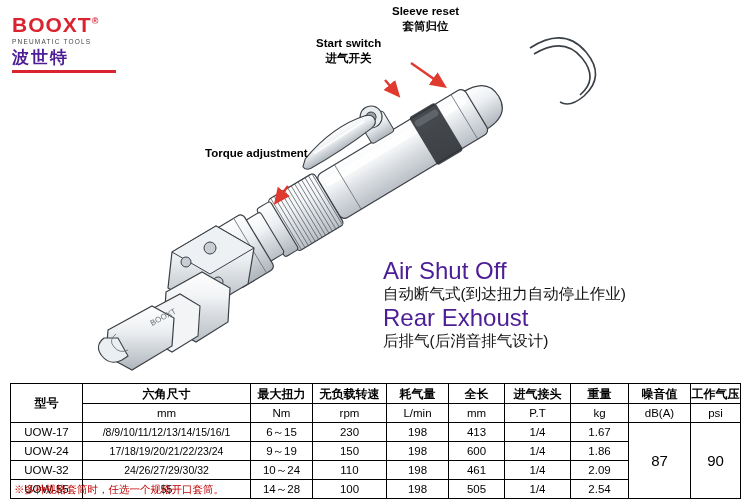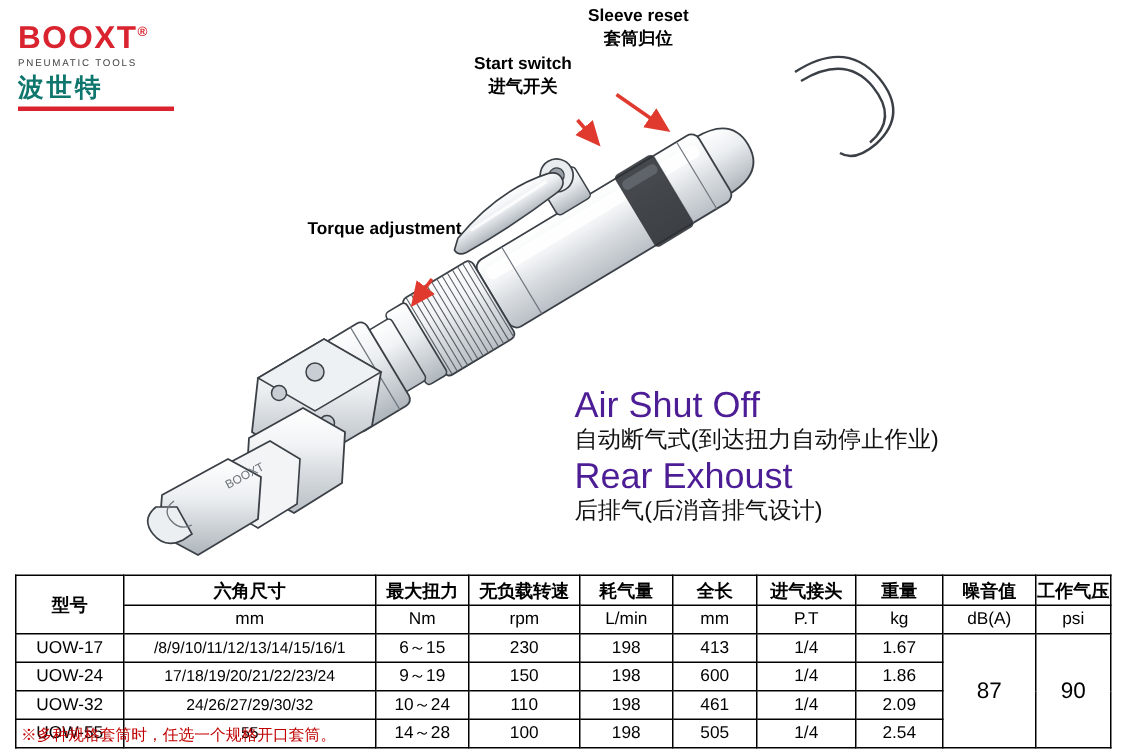--- a/index.html
+++ b/index.html
@@ -43,21 +43,21 @@
   .logo-sub {
     font-size: 6.5px;
     letter-spacing: 1.2px;
     color: #444;
     line-height: 9px;
     margin-top: 1px;
   }
   .logo-cn {
     font-size: 17px;
     font-weight: bold;
-    color: #0f766e;
+    color: #4c1d95;
     letter-spacing: 2px;
     line-height: 20px;
     margin-top: 2px;
   }
   .logo-bar {
     width: 104px;
     height: 3px;
     background: #d9232e;
     margin-top: 2px;
   }

